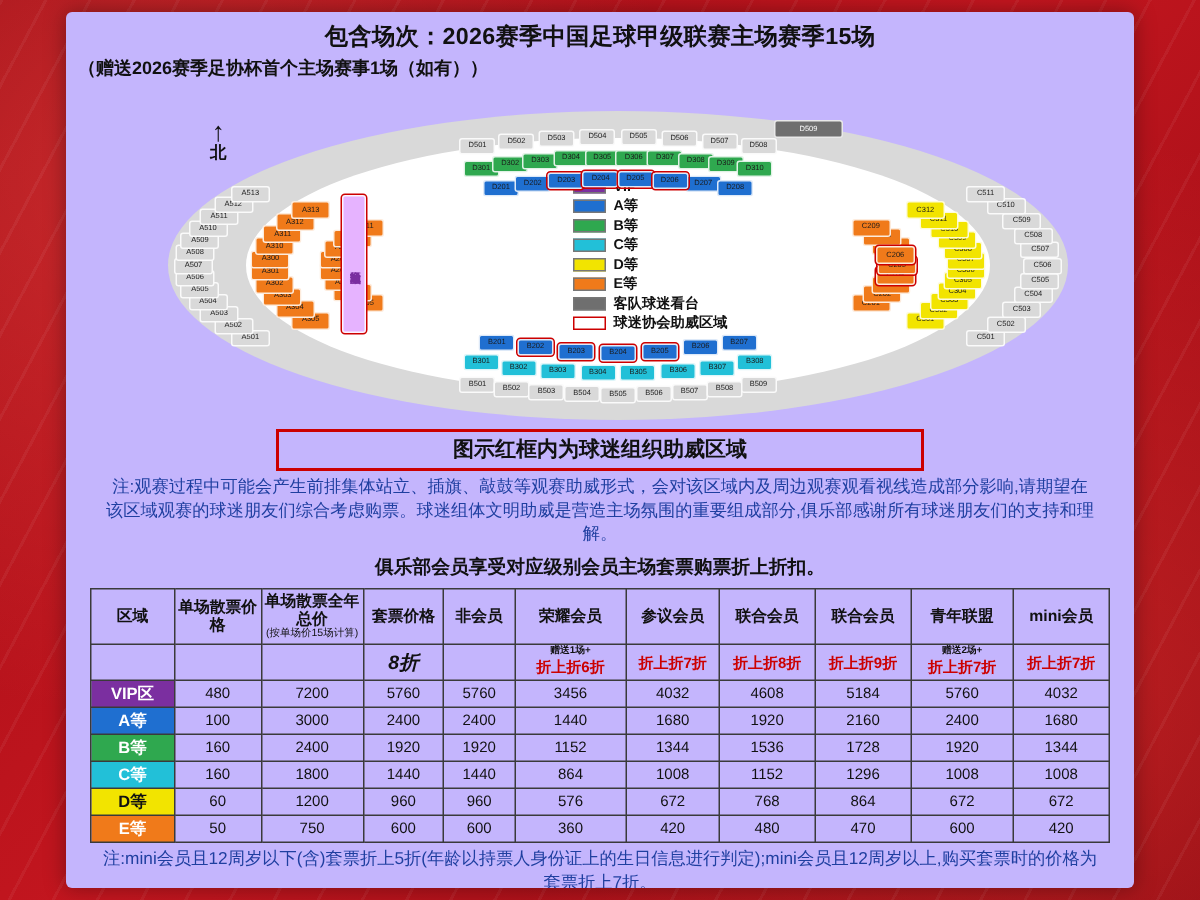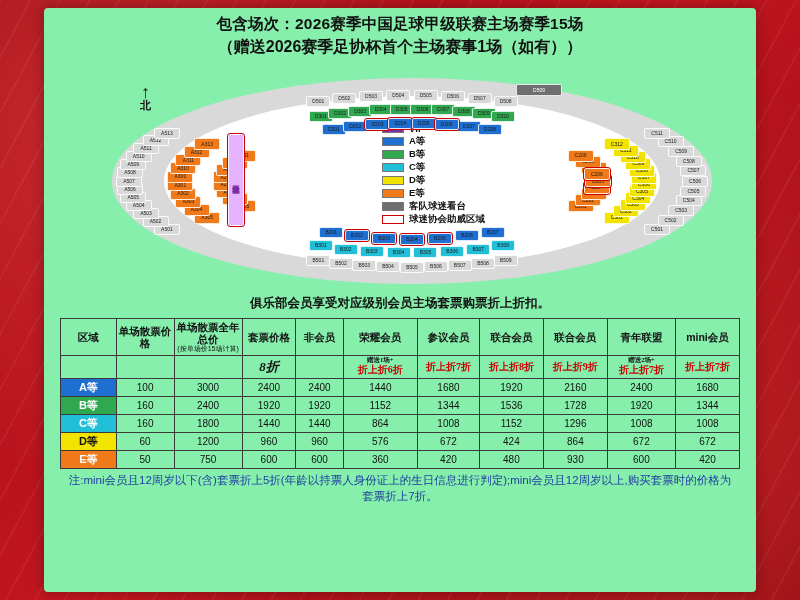--- a/index.html
+++ b/index.html
@@ -21,39 +21,38 @@
   }
   .bg-stripes {
     position:absolute; inset:0;
     background: repeating-linear-gradient(118deg, rgba(255,255,255,.05) 0 2px, rgba(255,255,255,0) 2px 26px);
   }
 
   .sheet {
     position:absolute;
     left: 44px; top: 8px;
     width: 712px; height: 584px;
-    background: #86efac;
+    background: #c4b5fd;
     border-radius: 4px;
     box-shadow: 0 0 14px rgba(0,0,0,.35);
     overflow: hidden;
     padding: 6px 8px 0 8px;
   }
 
   .title-main {
     text-align:center;
     font-weight:bold;
     font-size: 15.5px;
     color:#111;
     letter-spacing: .2px;
     white-space: nowrap;
   }
   .title-sub {
-    text-align:center;
     font-weight:bold;
-    font-size: 16px;
+    font-size: 12px;
     color:#111;
     margin-top: 2px;
   }
 
   
   .map-wrap {
     position: relative;
     height: 230px;
     margin-top: 2px;
   }
@@ -142,21 +141,21 @@
   }
   thead th {
     font-weight:bold;
     font-size: 10.5px;
     padding: 2px 1px;
     line-height: 1.15;
     height: 36px;
   }
   thead th .sm { font-size: 7px; font-weight:normal; display:block; }
   .zone-cell { font-weight:bold; font-size: 11px; color:#fff; }
-  .discount-row td { font-weight:bold; color:#111; font-size: 10px; font-family: Liberation Serif, serif; }
+  .discount-row td { font-weight:bold; color:#111; font-size: 10px; }
   .d-8 { font-size: 13px; font-style: italic; }
   .d-red { color:#c00; font-weight:bold; }
   .tiny { font-size: 6.5px; display:block; line-height:1.05; }
 
   .footnote {
     margin-top: 4px;
     color:#1f3fa0;
     font-size: 11.5px;
     text-align:center;
     line-height: 1.35;
@@ -333,20 +332,22 @@
           <span class="sw" style="background: rgb(111, 111, 111);"></span>
           <span class="lbl">客队球迷看台</span>
         </div>
         <div class="row">
           <span class="sw hollow"></span>
           <span class="lbl">球迷协会助威区域</span>
         </div>
       </div>
   </div>
 
+  <div class="note-box">图示红框内为球迷组织助威区域</div>
+  <div class="note-text">注:观赛过程中可能会产生前排集体站立、插旗、敲鼓等观赛助威形式，会对该区域内及周边观赛观看视线造成部分影响,请期望在该区域观赛的球迷朋友们综合考虑购票。球迷组体文明助威是营造主场氛围的重要组成部分,俱乐部感谢所有球迷朋友们的支持和理解。</div>
 
   <div class="rule-text">
     <div>俱乐部会员享受对应级别会员主场套票购票折上折扣。</div>
   </div>
 
   <table>
     <colgroup>
       <col style="width:54px">
         <col style="width:56px">
         <col style="width:66px">
@@ -382,20 +383,33 @@
           <td><span class="d-8">8折</span></td>
           <td></td>
           <td><span class="tiny">赠送1场+</span><span class="d-red">折上折6折</span></td>
           <td><span class="d-red">折上折7折</span></td>
           <td><span class="d-red">折上折8折</span></td>
           <td><span class="d-red">折上折9折</span></td>
           <td><span class="tiny">赠送2场+</span><span class="d-red">折上折7折</span></td>
           <td><span class="d-red">折上折7折</span></td>
         </tr>
         <tr>
+          <td class="zone-cell" style="background: rgb(123, 47, 160);">VIP区</td>
+          <td>480</td>
+          <td>7200</td>
+          <td>5760</td>
+          <td>5760</td>
+          <td>3456</td>
+          <td>4032</td>
+          <td>4608</td>
+          <td>5184</td>
+          <td>5760</td>
+          <td>4032</td>
+        </tr>
+        <tr>
           <td class="zone-cell" style="background: rgb(31, 111, 208);">A等</td>
           <td>100</td>
           <td>3000</td>
           <td>2400</td>
           <td>2400</td>
           <td>1440</td>
           <td>1680</td>
           <td>1920</td>
           <td>2160</td>
           <td>2400</td>
@@ -428,35 +442,35 @@
           <td>1008</td>
         </tr>
         <tr>
           <td class="zone-cell" style="background: rgb(242, 228, 0); color: rgb(17, 17, 17);">D等</td>
           <td>60</td>
           <td>1200</td>
           <td>960</td>
           <td>960</td>
           <td>576</td>
           <td>672</td>
-          <td>424</td>
+          <td>768</td>
           <td>864</td>
           <td>672</td>
           <td>672</td>
         </tr>
         <tr>
           <td class="zone-cell" style="background: rgb(240, 122, 26);">E等</td>
           <td>50</td>
           <td>750</td>
           <td>600</td>
           <td>600</td>
           <td>360</td>
           <td>420</td>
           <td>480</td>
-          <td>930</td>
+          <td>470</td>
           <td>600</td>
           <td>420</td>
         </tr>
       </tbody>
   </table>
 
   <div class="footnote">注:mini会员且12周岁以下(含)套票折上5折(年龄以持票人身份证上的生日信息进行判定);mini会员且12周岁以上,购买套票时的价格为套票折上7折。</div>
 
 </div>
 

